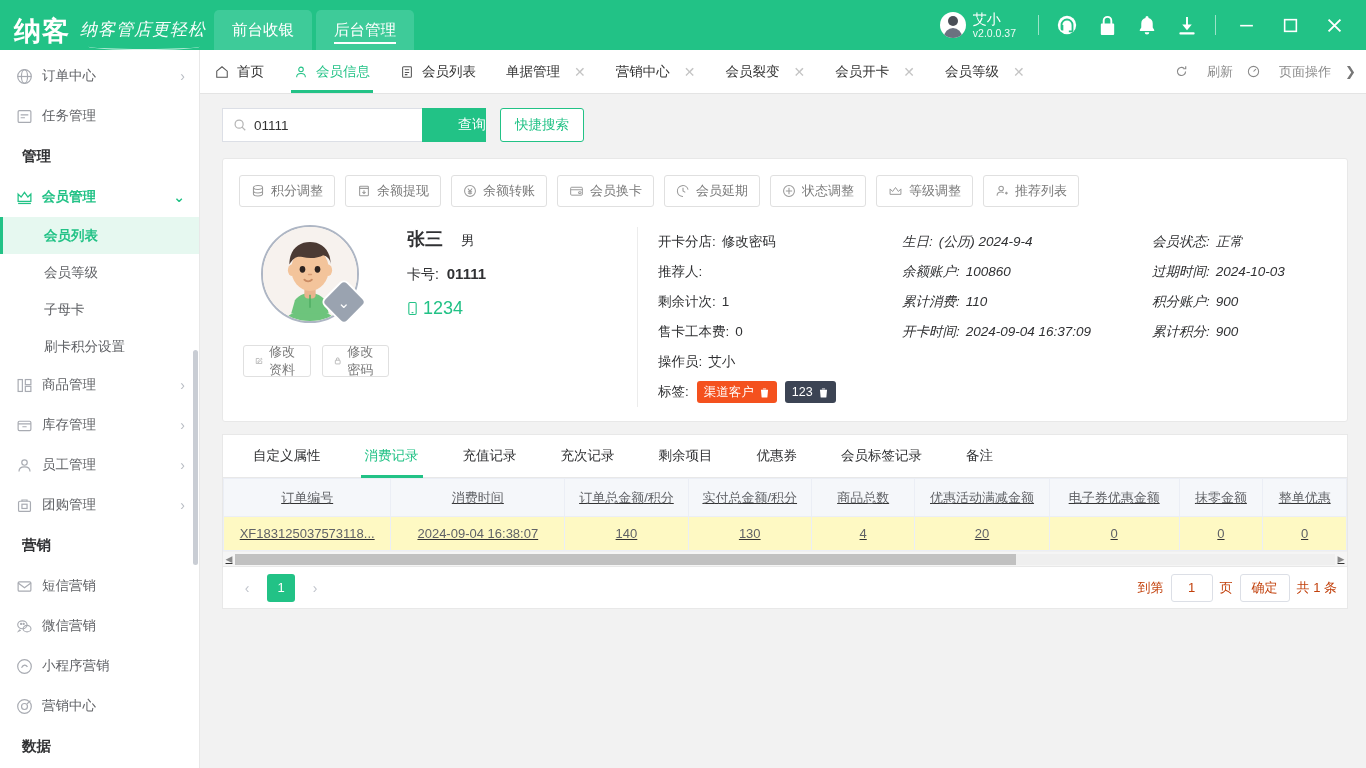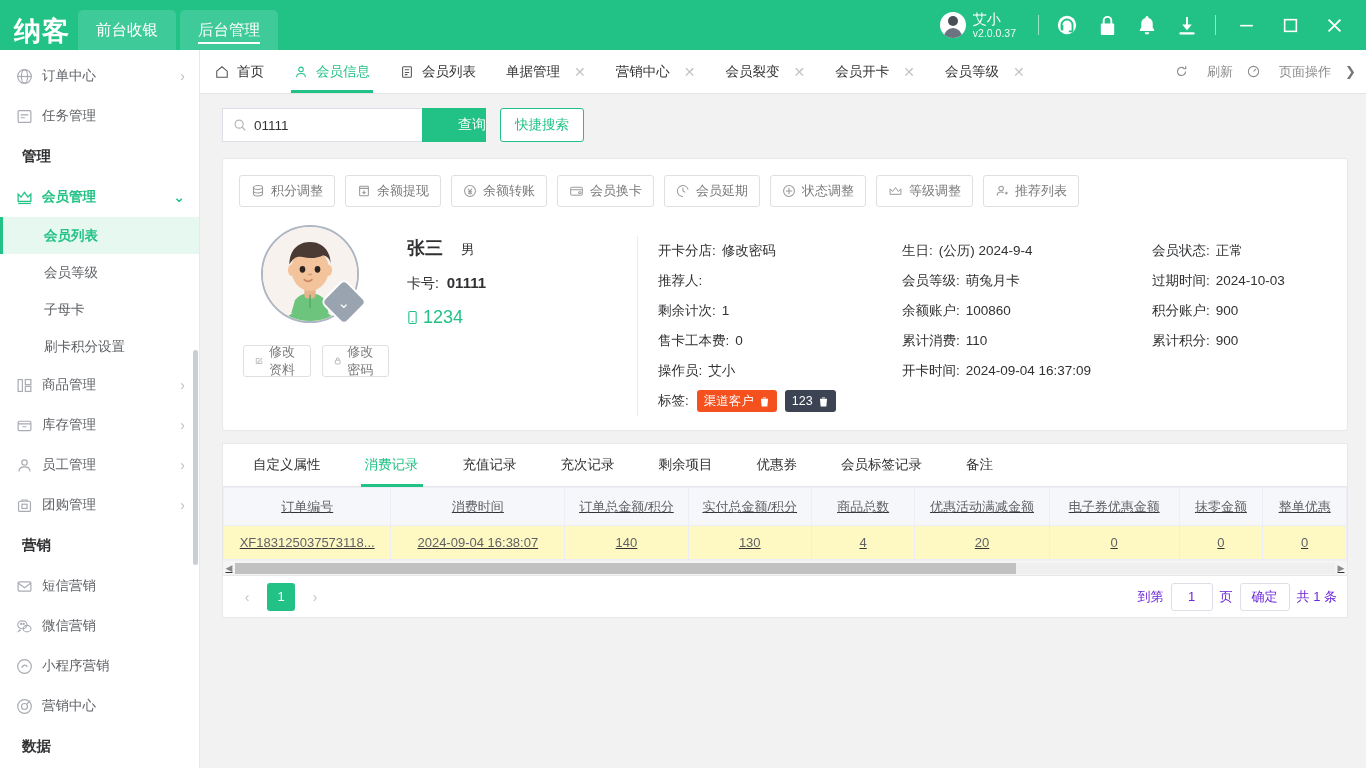--- a/index.html
+++ b/index.html
@@ -182,24 +182,24 @@
   .pf-badge {
     position: absolute; right: -4px; bottom: 2px;
     width: 34px; height: 34px; background: #9aa3b0;
     transform: rotate(45deg); border-radius: 6px;
     display: flex; align-items: center; justify-content: center;
     border: 2px solid #fff;
   }
   .pf-badge span { transform: rotate(-45deg); color: #fff; font-size: 15px; line-height: 1; }
   .pf-smallbtns { display: flex; gap: 11px; margin-top: 22px; }
   .pf-info { flex: 1; display: flex; padding-top: 6px; }
-  .pf-col { position: relative; margin-top: 9px; }
+  .pf-col { position: relative; }
   .pf-col.c1 { width: 248px; padding-left: 18px; }
   .pf-col.c2 { width: 245px; padding-left: 20px; border-left: 1px solid #ececec; }
-  .pf-col.c3 { width: 250px; padding-left: 20px; }
+  .pf-col.c3 { width: 250px; padding-left: 20px; font-style: italic; }
   .pf-name { font-size: 18px; font-weight: bold; color: #303133; margin-bottom: 14px; }
   .pf-name .sex { font-size: 13.5px; font-weight: normal; color: #303133; margin-left: 13px; }
   .pf-card { font-size: 14px; color: #303133; margin-bottom: 14px; }
   .pf-card b { font-size: 15px; margin-left: 4px; }
   .pf-phone { color: #22c286; font-size: 18px; display: flex; align-items: center; gap: 5px; }
   .row { font-size: 13.5px; color: #303133; line-height: 30px; white-space: nowrap; }
   .row .lbl { color: #303133; }
   .row .val { margin-left: 6px; color: #303133; }
   .tags { display: flex; align-items: center; gap: 8px; line-height: 30px; }
   .tag {
@@ -242,36 +242,37 @@
   .pager {
     height: 42px; display: flex; align-items: center; gap: 6px;
     padding: 0 10px; background: #fff; border: 1px solid #e8e8e8; border-top: none;
   }
   .pg-arrow { width: 28px; height: 28px; display:flex; align-items:center; justify-content:center;
     color: #c0c4cc; font-size: 14px; cursor: pointer; }
   .pg-num {
     min-width: 28px; height: 28px; display: flex; align-items: center; justify-content: center;
     background: #22c286; color: #fff; border-radius: 3px; font-size: 13px; cursor: pointer;
   }
-  .pg-right { margin-left: auto; display: flex; align-items: center; gap: 7px; font-size: 13px; color: #6d28d9; }
+  .pg-right { margin-left: auto; display: flex; align-items: center; gap: 7px; font-size: 13px; color: #c2410c; }
   .pg-input {
     width: 42px; height: 28px; border: 1px solid #dcdfe6; border-radius: 3px;
     display: flex; align-items: center; justify-content: center; font-size: 13px;
   }
   .pg-ok {
     height: 28px; padding: 0 11px; border: 1px solid #dcdfe6; border-radius: 3px;
     display: flex; align-items: center; font-size: 13px; cursor: pointer; background:#fff;
   }
 </style>
 </head>
 <body>
 
 <div class="titlebar">
   <div class="brand">
     <div class="brand-logo">纳客</div>
+    <div class="brand-slogan">纳客管店更轻松</div>
   </div>
   <div class="mode-tabs">
     <div class="mode-tab">前台收银</div>
     <div class="mode-tab active">后台管理</div>
   </div>
   <div class="tb-right">
     <div class="user-chip">
       <div class="avatar-sm"></div>
       <div class="user-text">
         <div class="user-name">艾小</div>
@@ -653,21 +654,20 @@
                   <span>123</span>
                   <svg width="11" height="11" viewBox="0 0 14 14" fill="#fff">
                       <path d="M2.5 3.5h9l-.8 9.2a.8.8 0 01-.8.8H4.1a.8.8 0 01-.8-.8zM5 1.8h4v1.2H5z"></path>
                     </svg>
                 </span>
               </div>
             </div>
 
             <div class="pf-col c3">
               <div class="row"><span class="lbl">生日:</span><span class="val">(公历) 2024-9-4</span></div>
-              <div class="row"><span class="lbl">会员等级:</span><span class="val">萌兔月卡</span></div>
               <div class="row"><span class="lbl">余额账户:</span><span class="val">100860</span></div>
               <div class="row"><span class="lbl">累计消费:</span><span class="val">110</span></div>
               <div class="row"><span class="lbl">开卡时间:</span><span class="val">2024-09-04 16:37:09</span></div>
             </div>
 
             <div class="pf-col c3">
               <div class="row"><span class="lbl">会员状态:</span><span class="val">正常</span></div>
               <div class="row"><span class="lbl">过期时间:</span><span class="val">2024-10-03</span></div>
               <div class="row"><span class="lbl">积分账户:</span><span class="val">900</span></div>
               <div class="row"><span class="lbl">累计积分:</span><span class="val">900</span></div>

